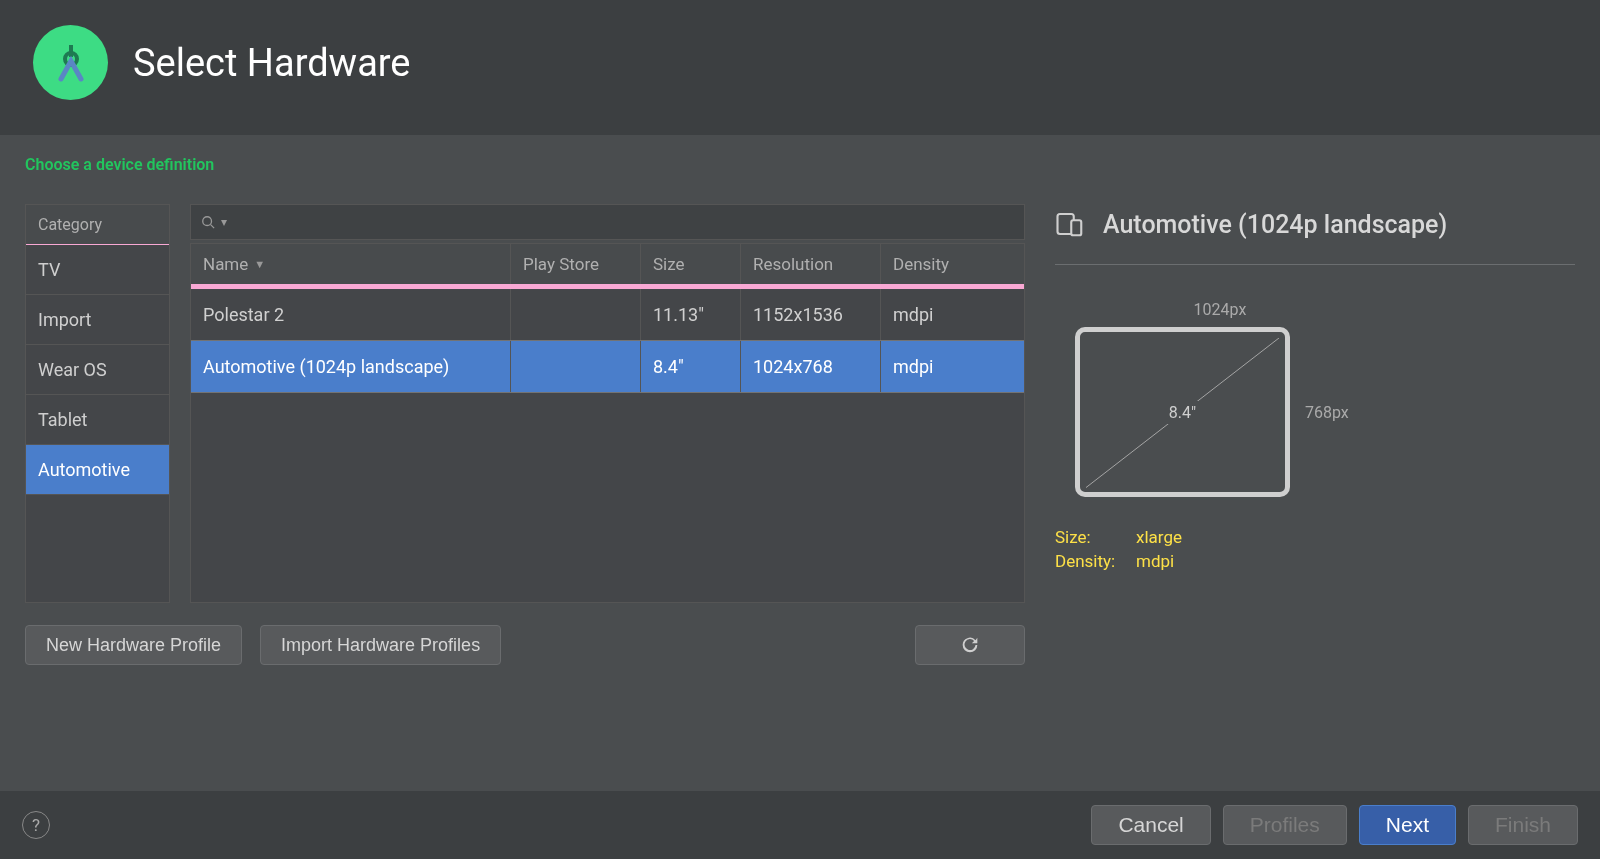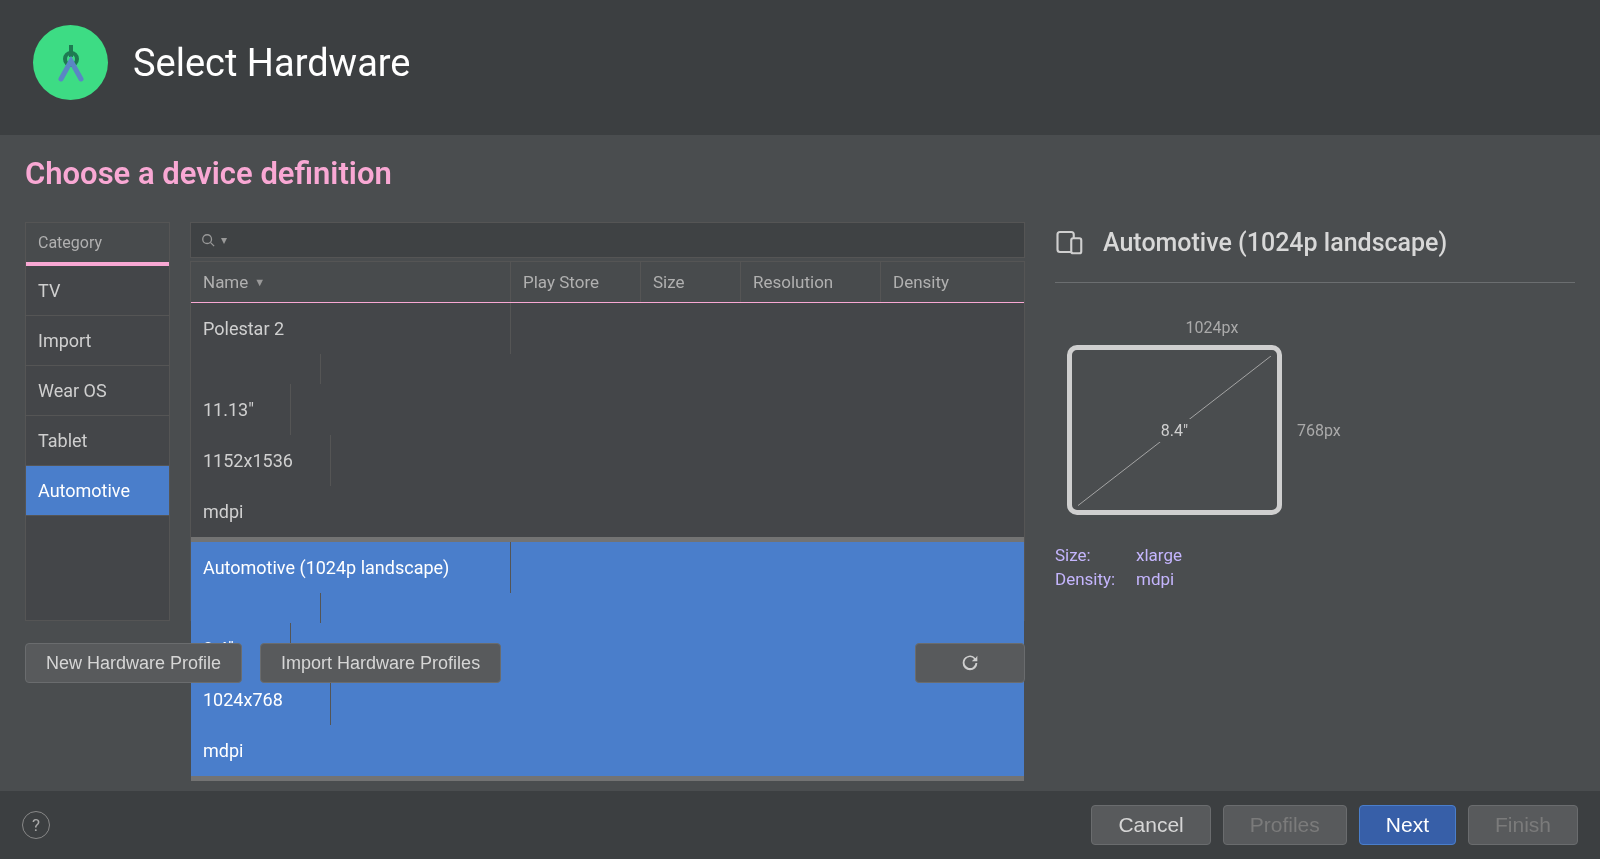--- a/index.html
+++ b/index.html
@@ -41,23 +41,23 @@
 
   
   .content {
     background: #4a4d4f;
     flex: 1;
     padding: 20px 25px 25px 25px;
     display: flex;
     flex-direction: column;
   }
   .subtitle {
-    font-size: 31px;
+    font-size: 16px;
     font-weight: 600;
-    color: #f9a8d4;
+    color: #22c55e;
     margin-bottom: 30px;
   }
 
   .main-row {
     display: flex;
     gap: 30px;
   }
 
   
   .left-block {
@@ -72,21 +72,21 @@
   .category-col {
     width: 145px;
     border: 1px solid #555;
     background: #444649;
   }
   .category-header {
     background: #484b4d;
     padding: 10px 12px;
     font-size: 16px;
     color: #b0b0b0;
-    border-bottom: 4px solid #f9a8d4;
+    border-bottom: 1px solid #f9a8d4;
   }
   .category-item {
     padding: 14px 12px;
     font-size: 18px;
     color: #cfcfcf;
     border-bottom: 1px solid #555;
     cursor: pointer;
   }
   .category-item.selected {
     background: #4a7ecb;
@@ -119,43 +119,42 @@
   .device-table {
     border: 1px solid #555;
     display: flex;
     flex-direction: column;
     height: 360px;
     background: #444649;
   }
   .thead {
     display: flex;
     background: #484b4d;
-    border-bottom: 1px solid #f9a8d4;
+    border-bottom: 5px solid #f9a8d4;
   }
   .th, .td {
     padding: 10px 12px;
     font-size: 17px;
     color: #b0b0b0;
     border-right: 1px solid #555;
     display: flex;
     align-items: center;
     gap: 6px;
   }
   .th:last-child, .td:last-child { border-right: none; }
   .col-name { width: 320px; }
   .col-play { width: 130px; }
   .col-size { width: 100px; }
   .col-res  { width: 140px; }
   .col-den  { flex: 1; }
 
   .trow {
     display: flex;
-    border-bottom: 5px solid #737373;
+    border-bottom: 1px solid #737373;
     cursor: pointer;
-    flex-direction: column;
   }
   .trow .td { color: #d0d0d0; font-size: 18px; padding: 15px 12px; }
   .trow.selected { background: #4a7ecb; }
   .trow.selected .td { color: #ffffff; }
 
   
   .table-actions {
     display: flex;
     justify-content: space-between;
     margin-top: 22px;
@@ -205,21 +204,21 @@
     font-size: 25px;
     font-weight: 500;
     color: #d8d8d8;
   }
   .preview-body {
     padding-top: 35px;
   }
   .device-diagram {
     position: relative;
     width: 290px;
-    margin-left: 12px;
+    margin-left: 20px;
   }
   .width-label {
     text-align: center;
     color: #aaa;
     font-size: 16px;
     margin-bottom: 8px;
   }
   .diagram-row {
     display: flex;
     align-items: center;
@@ -246,21 +245,21 @@
     background: #4a4d4f;
     padding: 2px 6px;
     position: relative;
     z-index: 2;
   }
   .height-label { color: #aaa; font-size: 16px; }
 
   .specs {
     margin-top: 30px;
     font-size: 17px;
-    color: #c4b5fd;
+    color: #fde047;
   }
   .specs div { display: flex; gap: 6px; margin-bottom: 4px; }
   .specs .label { width: 75px; }
 
   .clone-row { margin-top: 22px; display: flex; justify-content: flex-end; }
 
   
   .footer {
     background: #3c3f41;
     padding: 14px 22px;

